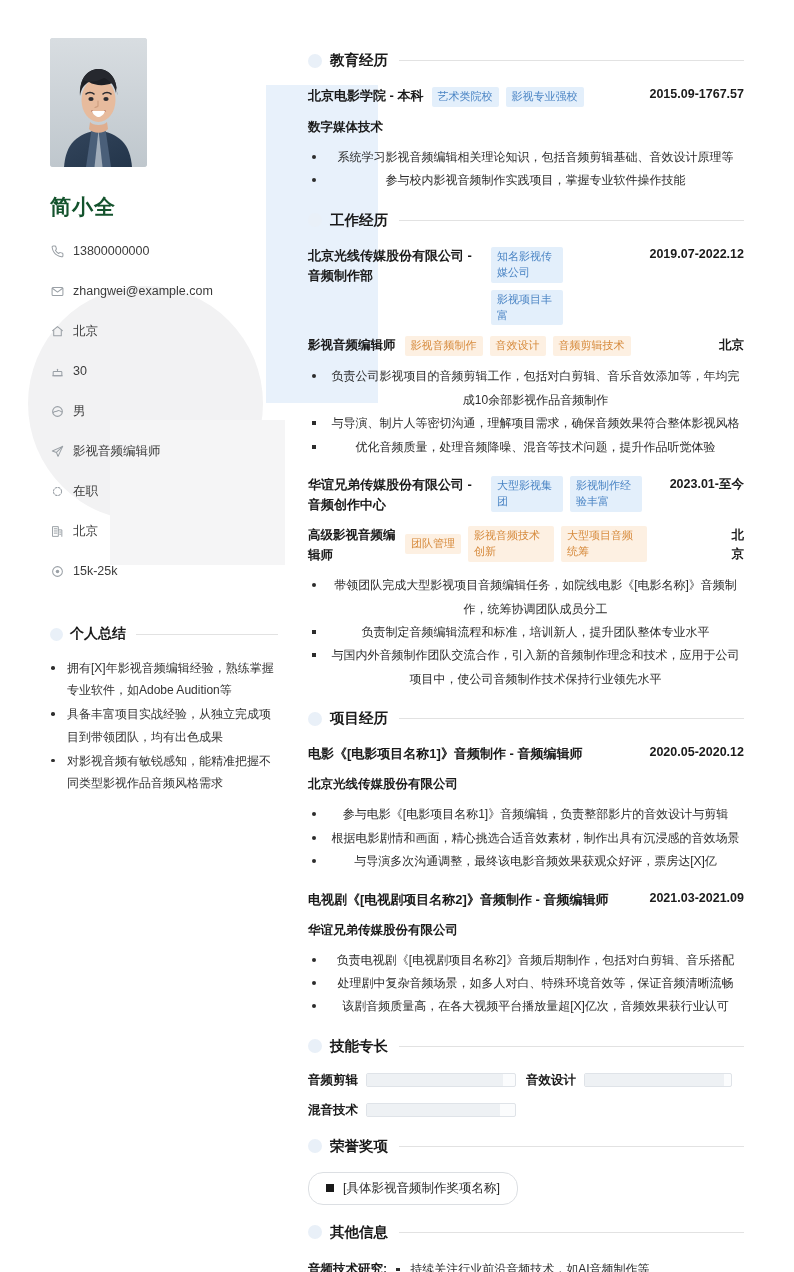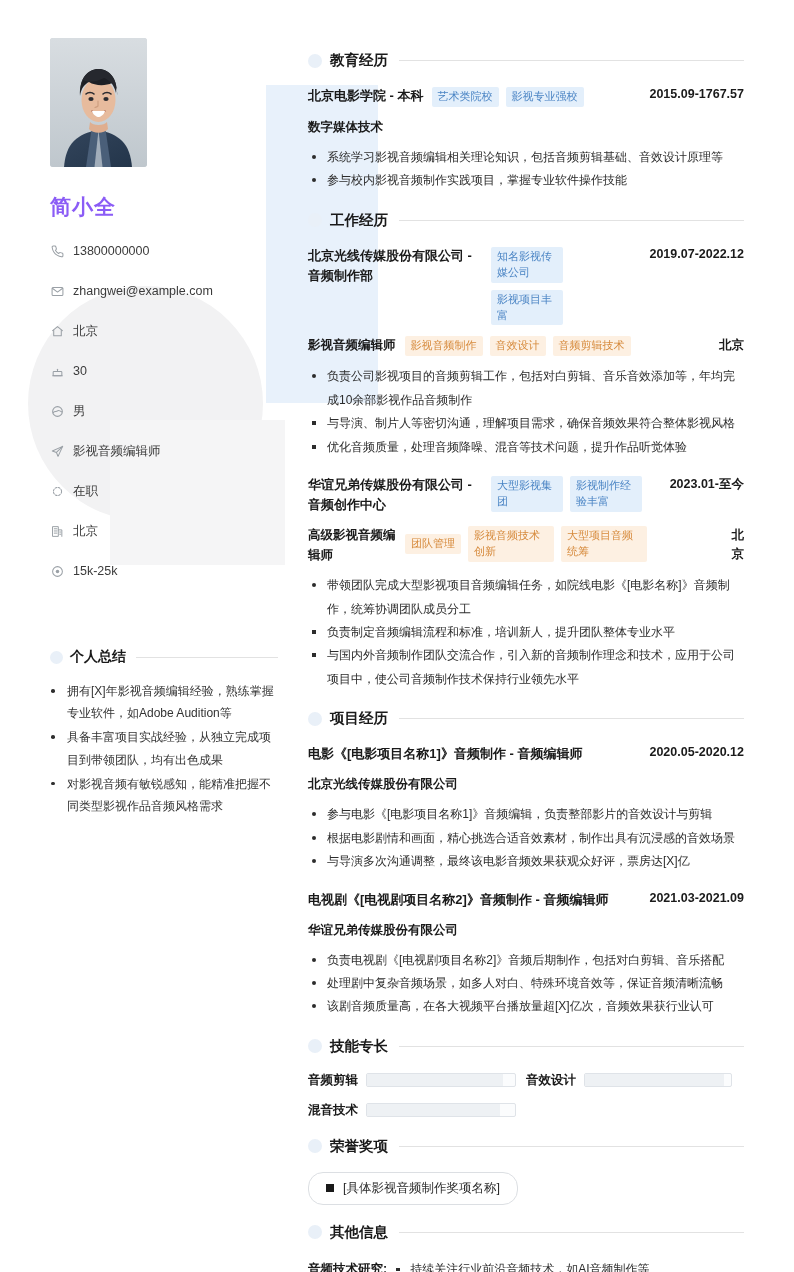--- a/index.html
+++ b/index.html
@@ -65,21 +65,21 @@
     overflow: hidden;
     background: #cdd3d8;
     position: relative;
   }
   .photo svg { display: block; width: 100%; height: 100%; }
 
   .person-name {
     margin-top: 26px;
     font-size: 21px;
     font-weight: bold;
-    color: #8b5cf6;
+    color: #14532d;
     letter-spacing: 1px;
   }
 
   .contact-list { margin-top: 16px; }
   .contact-row {
     display: flex;
     align-items: center;
     gap: 9px;
     height: 28px;
     font-size: 12.5px;
@@ -88,21 +88,21 @@
   }
   .ico {
     width: 14px; height: 14px;
     flex: 0 0 14px;
     display: inline-flex;
     align-items: center; justify-content: center;
     color: #9aa0a6;
   }
   .ico svg { width: 13px; height: 13px; display:block; }
 
-  .side-section { margin-top: 63px; }
+  .side-section { margin-top: 40px; }
   .side-head {
     display: flex;
     align-items: center;
     gap: 7px;
     margin-bottom: 14px;
   }
   .head-dot {
     width: 13px; height: 13px;
     border-radius: 50%;
     background: #e9f0f8;
@@ -214,21 +214,21 @@
   }
   .row2 {
     display: flex;
     align-items: flex-start;
     gap: 9px;
     margin-top: 10px;
   }
   .row2 .entry-sub { margin-top: 0; flex: 0 0 auto; max-width: 105px; }
   .row2 .entry-sub.narrow { max-width: 88px; }
 
-  .bullets { margin-top: 9px; }
+  .bullets { margin-top: 9px; text-align: center; }
   .bullet {
     position: relative;
     font-size: 12px;
     line-height: 1.95;
     color: #2c2c2c;
     padding-left: 19px;
   }
   .bullet::before {
     content: "";
     position: absolute;

